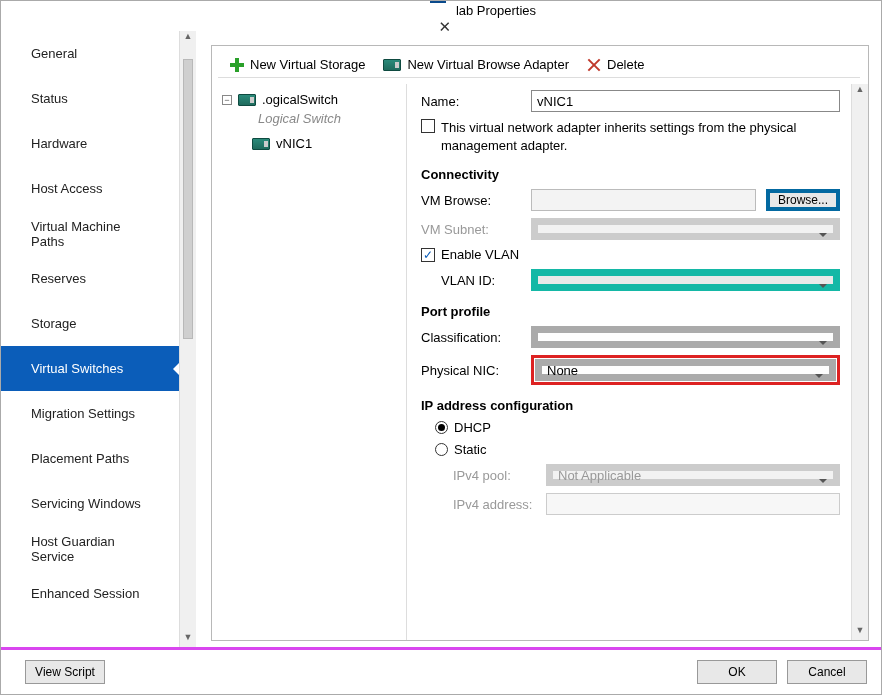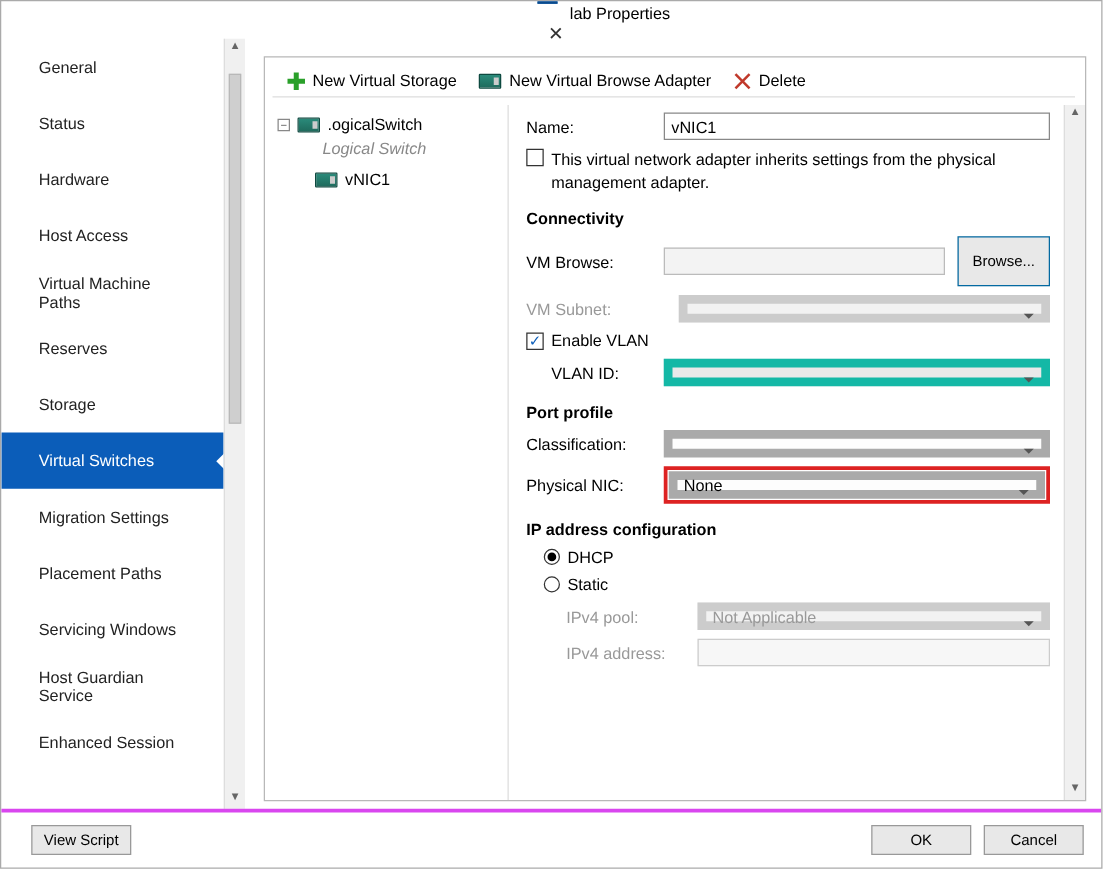--- a/index.html
+++ b/index.html
@@ -43,30 +43,30 @@
   .formbody { padding:6px 28px 6px 14px; font-size:13px; }
   .row { display:flex; align-items:center; margin-bottom:7px; }
   .lbl { width:110px; }
   input[type=text],.textinput { height:22px; border:1px solid #888; padding:0 5px; font-size:13px; font-family:inherit;}
   .textinput{flex:1; display:flex; align-items:center;}
   select,.selbox { height:22px; border:7px solid #14b8a6; background:#eee; font-size:13px; flex:1; position:relative; }
   .selbox{display:flex;align-items:center;padding:0 18px 0 5px;background:#e9e9e9;}
   .selbox .car{position:absolute;right:6px;top:8px;border:4px solid transparent;border-top-color:#555;}
   .selbox.light{background:#fdfdfd;border-color:#aaa;}
   .selbox.disabled{color:#999;background:#f2f2f2;border-color:#ccc;}
-  .btn { height:40px; min-width:74px; background:#e8e8e8; border:1px solid #0369a1; font-size:12px; cursor:default;}
+  .btn { height:22px; min-width:74px; background:#e8e8e8; border:4px solid #0369a1; font-size:12px; cursor:default;}
   .check { width:14px; height:14px; border:1px solid #333; margin-right:6px; display:inline-flex; align-items:center; justify-content:center; font-size:12px; color:#0b5db9; background:#fff;}
   .hdr { font-weight:600; margin:13px 0 7px 0; }
   .radio { width:13px; height:13px; border:1px solid #333; border-radius:50%; margin-right:6px; display:inline-flex; align-items:center; justify-content:center;}
   .radio .dot{width:7px;height:7px;background:#000;border-radius:50%;}
   .hlbox { border:3px solid #d22; padding:1px;}
   .footer { position:absolute; bottom:0; left:0; right:0; height:47px; border-top:3px solid #d946ef; display:flex; align-items:center; padding:0 14px;}
   .footer .spacer{flex:1;}
   .footer button{height:24px;min-width:80px;background:#e8e8e8;border:1px solid #999;font-size:12px;margin-left:10px;}
-  .disabled-text{color:#999;gap:12px;}
+  .disabled-text{color:#999;}
 </style>
 </head>
 <body>
 
 <div class="titlebar">
   <div class="icon"></div>
   <div class="title">lab Properties</div>
   <div class="close">✕</div>
 </div>
 

